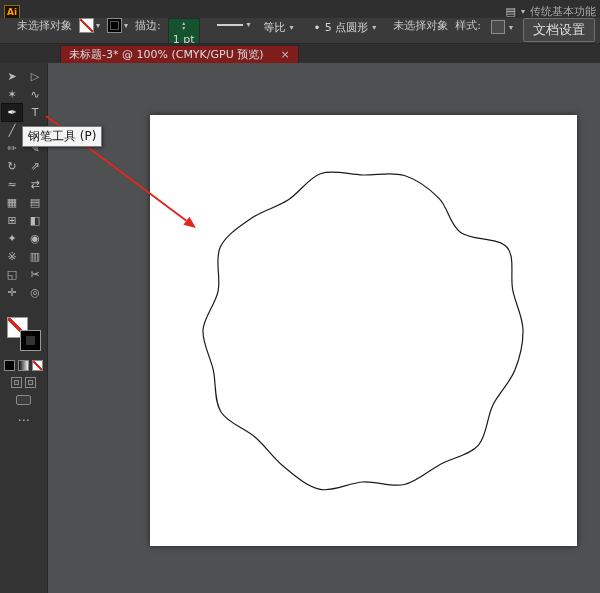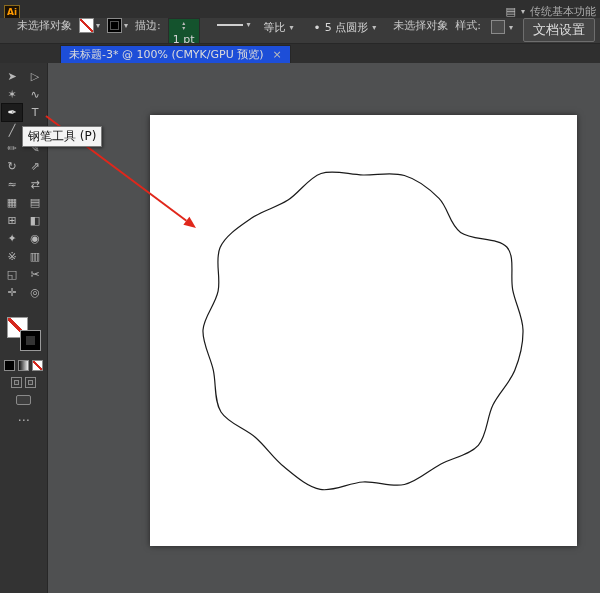--- a/index.html
+++ b/index.html
@@ -53,23 +53,23 @@
     background:#454545; border:1px solid #6e6e6e; border-radius:2px;
     color:#ddd; font-size:13px; font-family:inherit; padding:2px 9px; cursor:default;
   }
   .push-right { margin-left:auto; }
   
   .tabbar {
     position:absolute; top:44px; left:0; right:0; height:19px;
     background:#2f2f2f; display:flex; align-items:flex-end; z-index:9;
   }
   .doc-tab {
-    margin-left:60px; height:18px; background:#1d4ed8;
+    margin-left:60px; height:18px; background:#7f1d1d;
     border:1px solid #272727; border-bottom:none;
-    display:flex; align-items:center; gap:9px; padding:0 8px;
+    display:flex; align-items:center; gap:17px; padding:0 8px;
     color:#dcdcdc;
   }
   .tab-close { color:#bdbdbd; cursor:default; }
   
   .toolbar {
     position:absolute; top:63px; left:0; bottom:0; width:48px;
     background:#333333; border-right:1px solid #272727;
     display:flex; flex-direction:column; align-items:center; padding-top:5px;
     z-index:8;
   }

